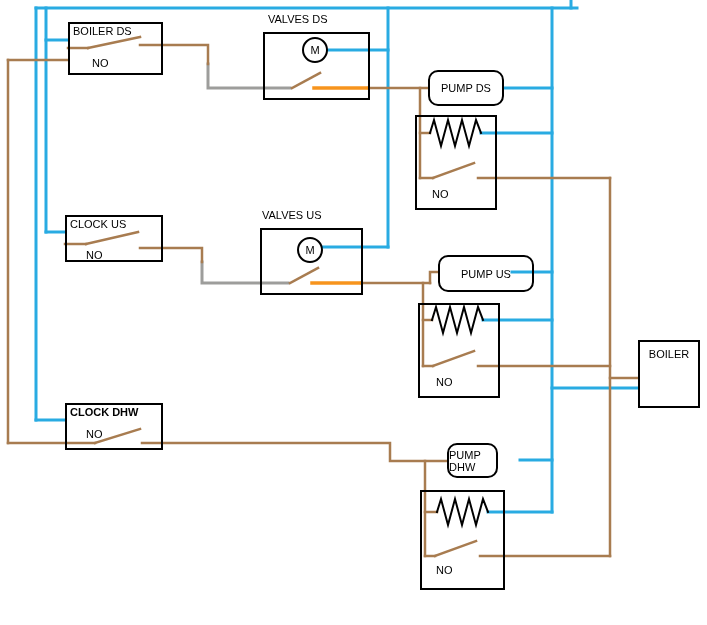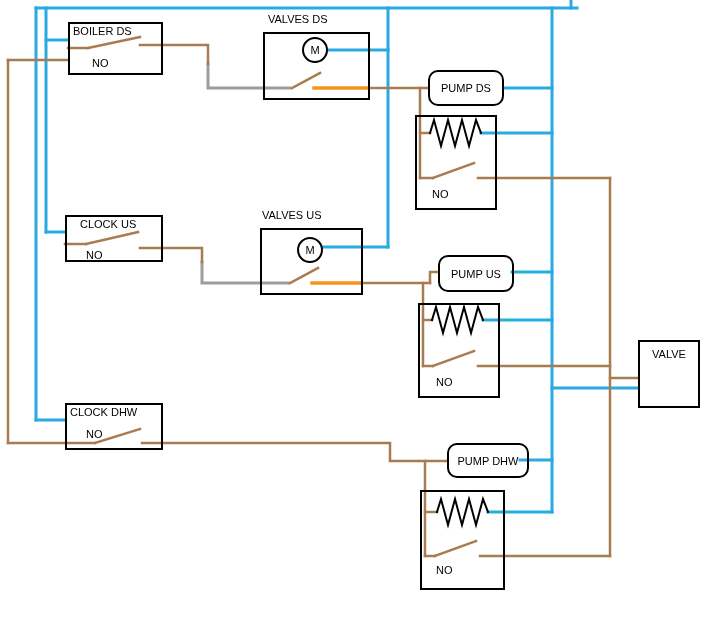--- a/index.html
+++ b/index.html
@@ -113,42 +113,42 @@
 
   <div class="box" style="left:68px;top:22px;width:95px;height:53px;"></div>
   <div class="box" style="left:263px;top:32px;width:107px;height:68px;"></div>
   <div class="box rounded pump" style="left:428px;top:70px;width:76px;height:36px;">
     <span class="pump-label">PUMP DS</span>
   </div>
   <div class="box" style="left:415px;top:115px;width:82px;height:95px;"></div>
 
   <div class="box" style="left:65px;top:215px;width:98px;height:47px;"></div>
   <div class="box" style="left:260px;top:228px;width:103px;height:67px;"></div>
-  <div class="box rounded pump" style="left:438px;top:255px;width:76px;height:37px;">
+  <div class="box rounded pump" style="left:438px;top:255px;width:96px;height:37px;">
     <span class="pump-label">PUMP US</span>
   </div>
   <div class="box" style="left:418px;top:303px;width:82px;height:95px;"></div>
 
   <div class="box" style="left:65px;top:403px;width:98px;height:47px;"></div>
-  <div class="box rounded pump" style="left:447px;top:443px;width:82px;height:35px;">
+  <div class="box rounded pump" style="left:447px;top:443px;width:51px;height:35px;">
     <span class="pump-label">PUMP DHW</span>
   </div>
   <div class="box" style="left:420px;top:490px;width:85px;height:100px;"></div>
 
   <div class="box" style="left:638px;top:340px;width:62px;height:68px;"></div>
 
   <div class="lbl" style="left:73px;top:25px;">BOILER DS</div>
   <div class="lbl" style="left:92px;top:57px;">NO</div>
   <div class="lbl" style="left:268px;top:13px;">VALVES DS</div>
   <div class="lbl" style="left:432px;top:188px;">NO</div>
 
-  <div class="lbl" style="left:80px;top:218px;">CLOCK US</div>
+  <div class="lbl" style="left:70px;top:218px;">CLOCK US</div>
   <div class="lbl" style="left:86px;top:249px;">NO</div>
   <div class="lbl" style="left:262px;top:209px;">VALVES US</div>
   <div class="lbl" style="left:436px;top:376px;">NO</div>
 
-  <div class="lbl" style="left:70px;top:406px;">CLOCK DHW</div>
+  <div class="lbl" style="left:70px;top:406px;font-weight:bold;">CLOCK DHW</div>
   <div class="lbl" style="left:86px;top:428px;">NO</div>
   <div class="lbl" style="left:436px;top:564px;">NO</div>
 
-  <div class="lbl boiler-lbl" style="left:638px;top:348px;">VALVE</div>
+  <div class="lbl boiler-lbl" style="left:638px;top:348px;">BOILER</div>
 
 </div>
 
 </body></html>

